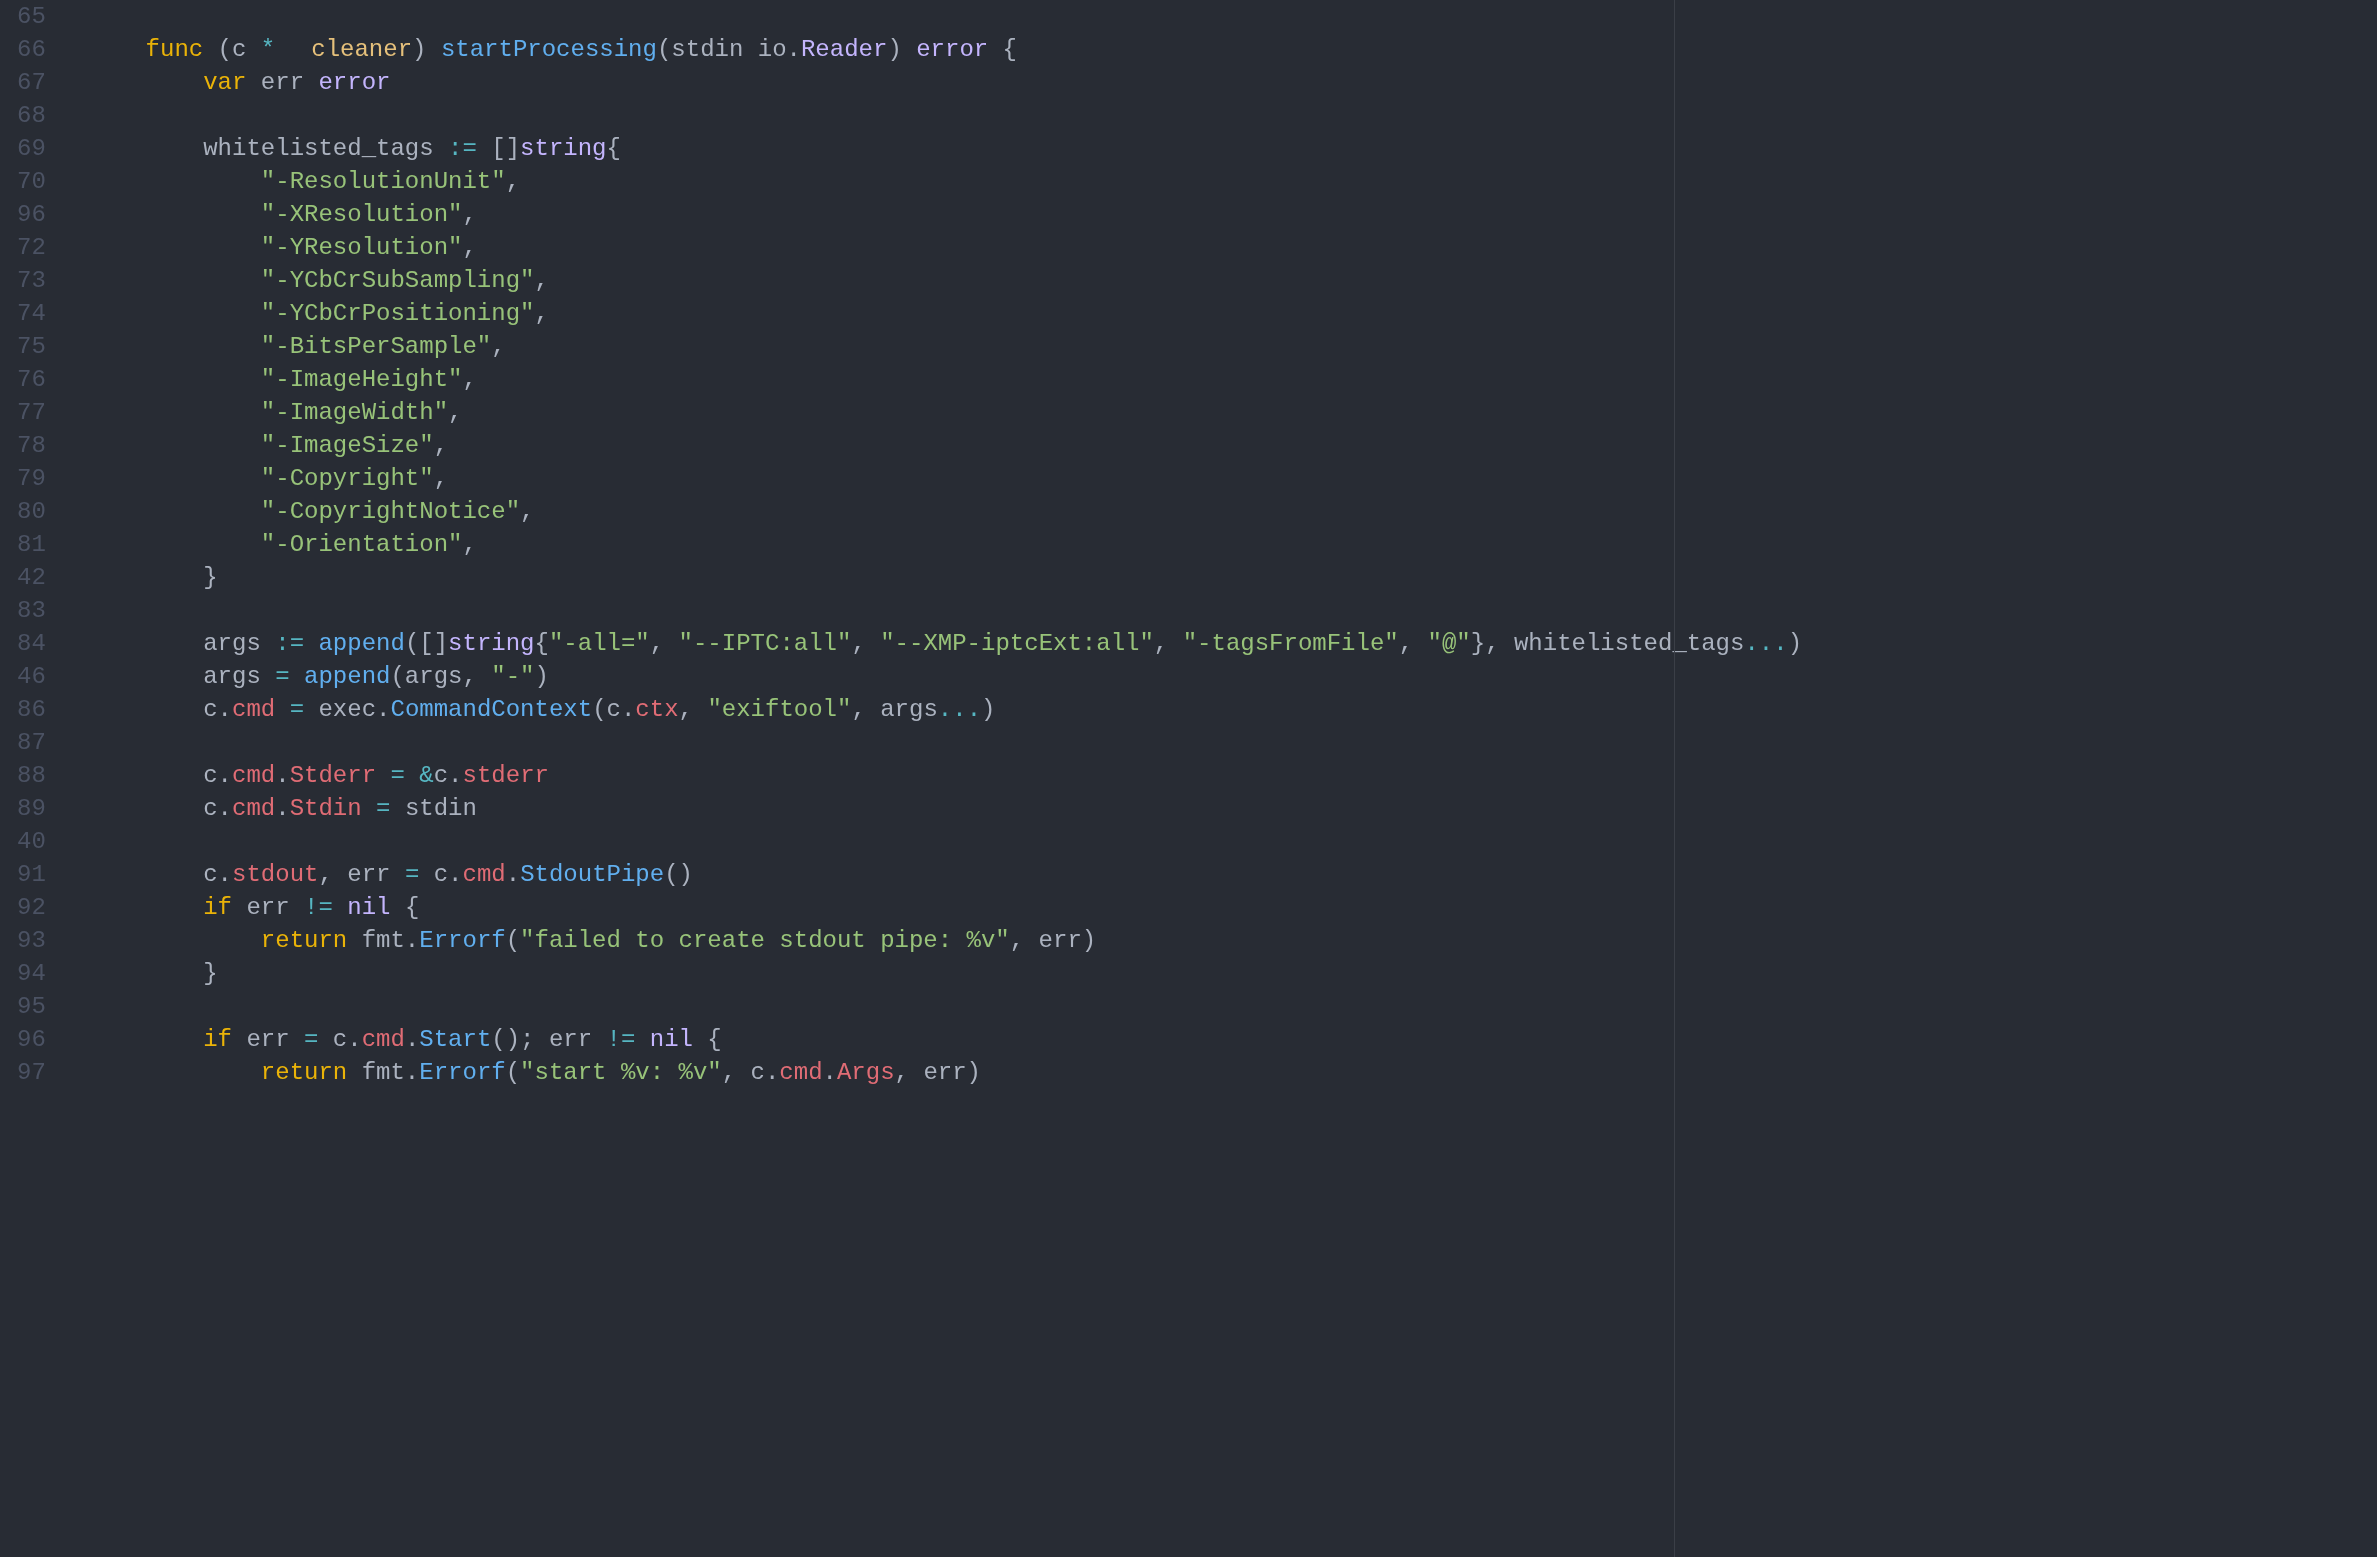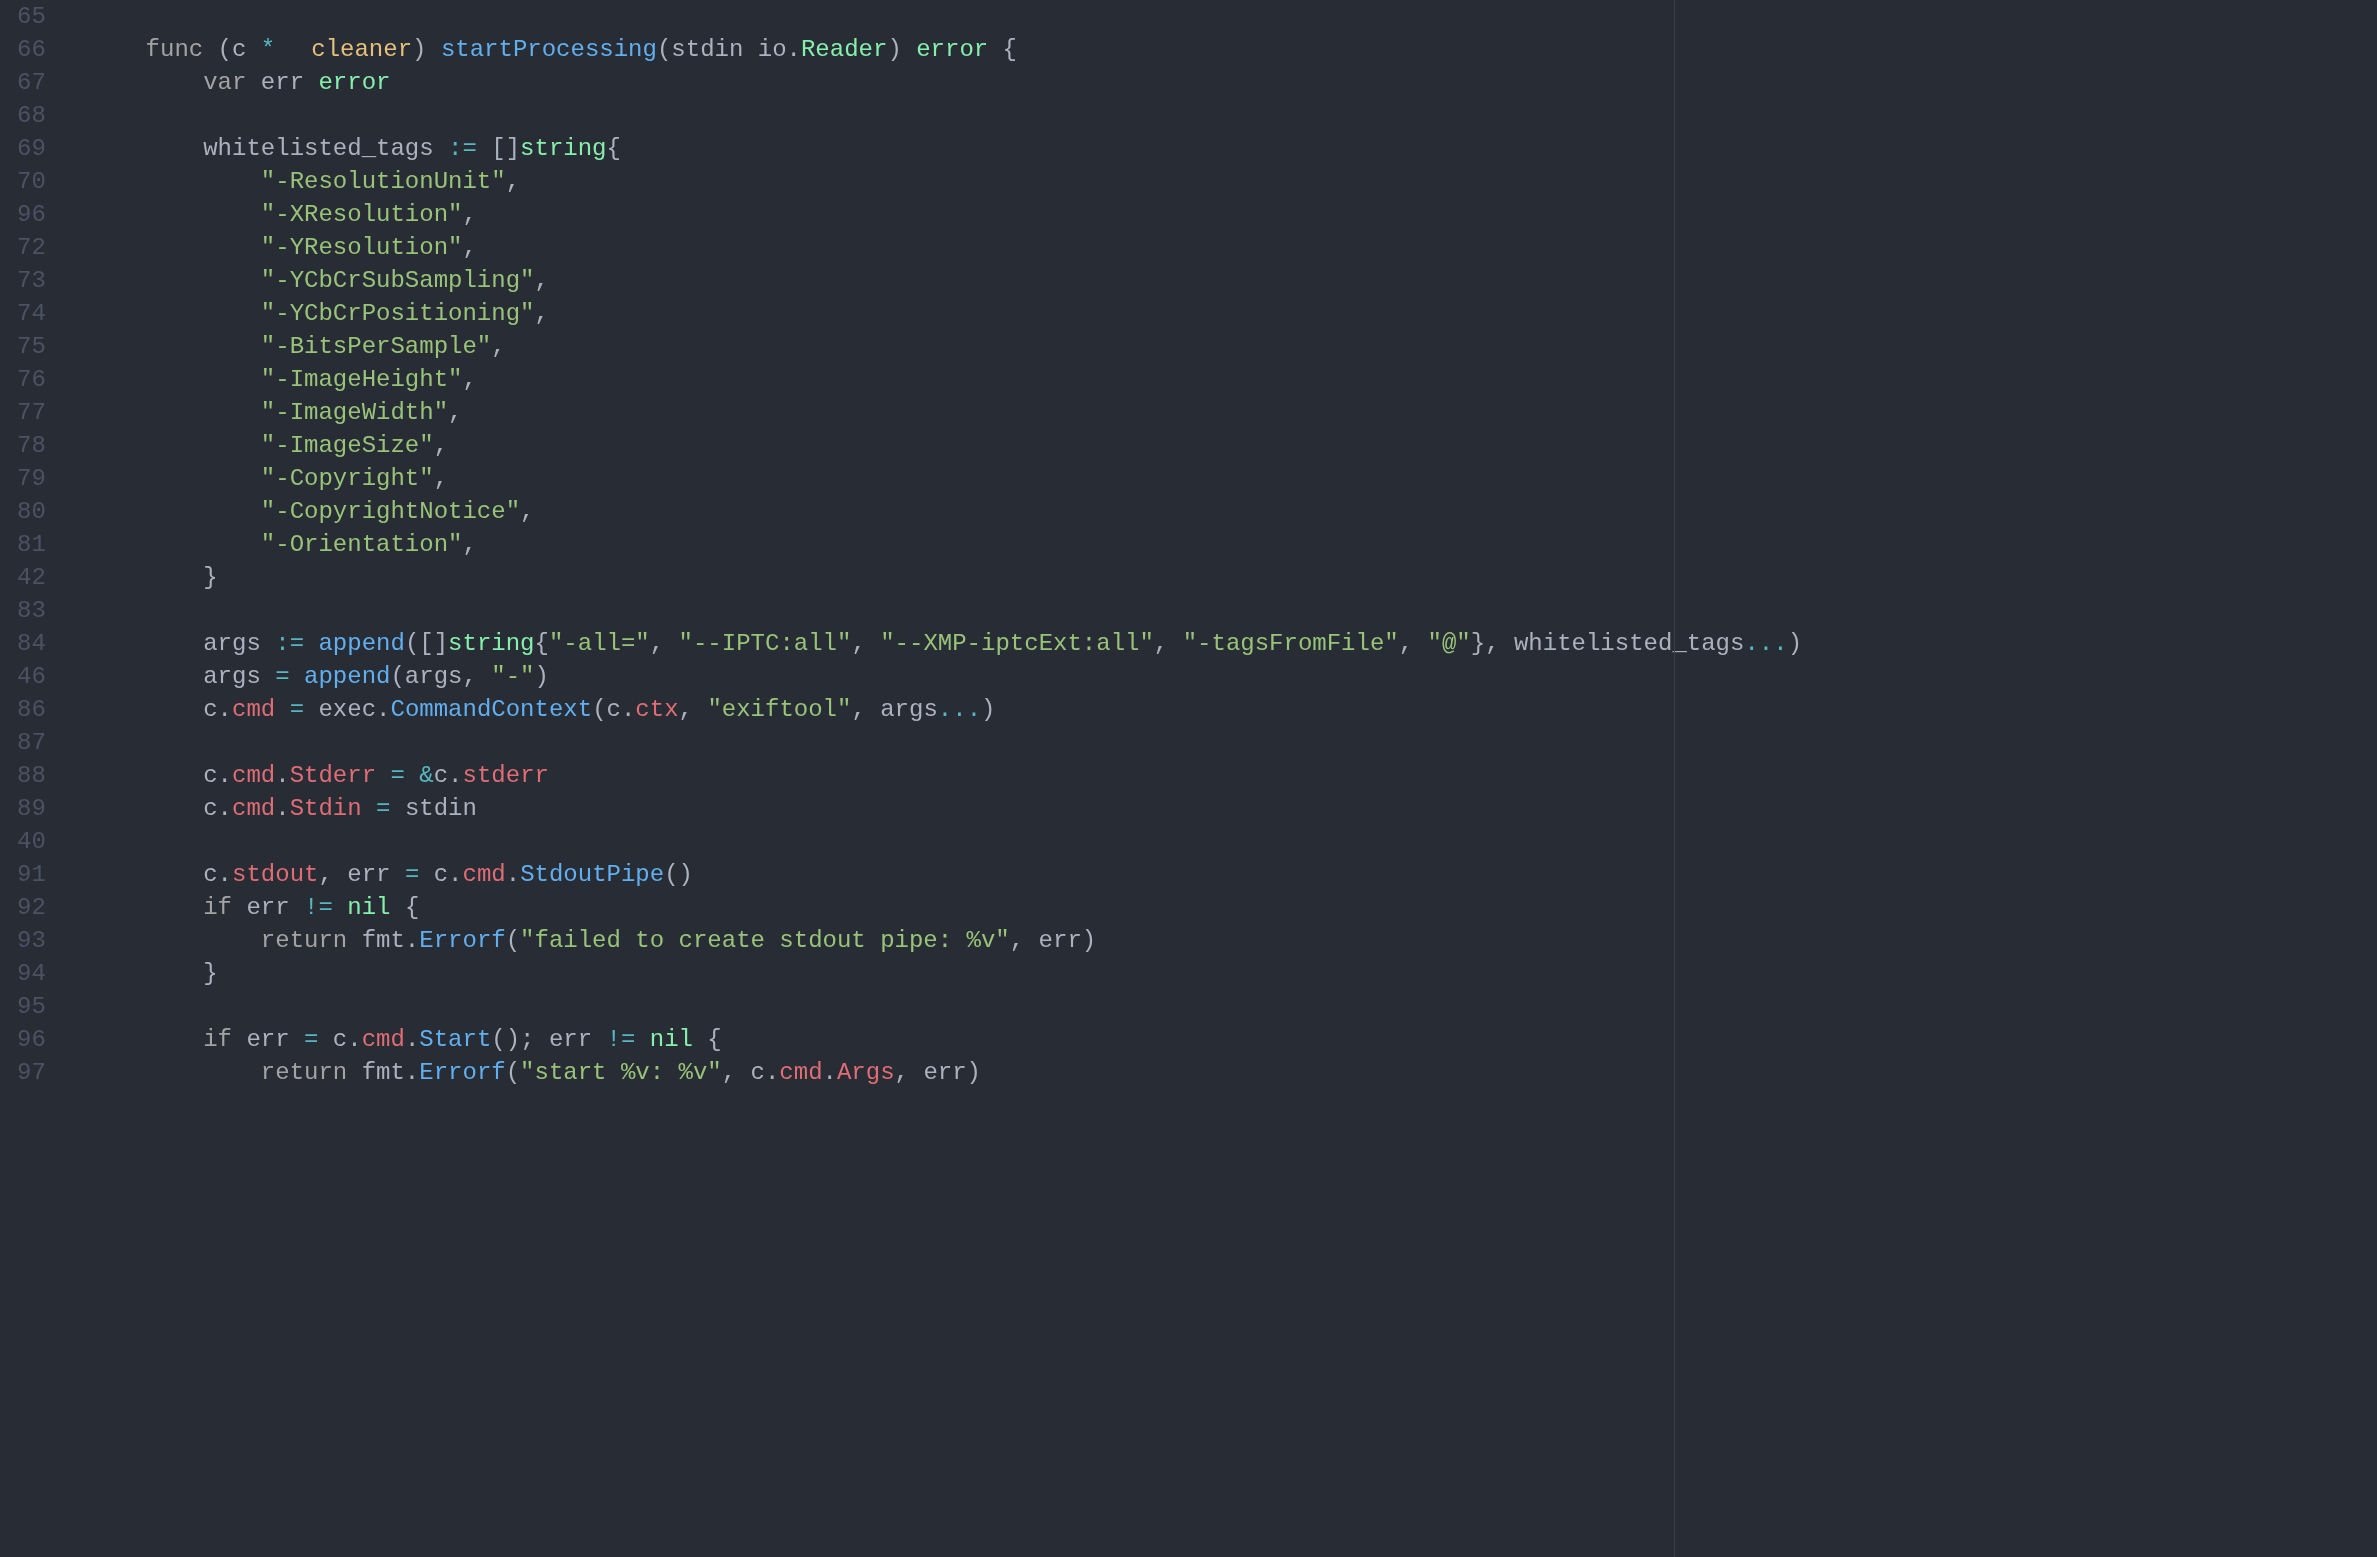--- a/index.html
+++ b/index.html
@@ -34,22 +34,22 @@
   }
   .ruler {
     position: absolute;
     top: 0;
     bottom: 0;
     left: 1674px;
     width: 0.9px;
     background: #3b3f47;
   }
   
-  .kw   { color: #a3a3a3; } 
-  .typ  { color: #86efac; } 
+  .kw   { color: #eab308; } 
+  .typ  { color: #c4b5fd; } 
   .fn   { color: #61afef; margin-top: 40px; } 
   .var  { color: #e06c75; } 
   .str  { color: #98c379; } 
   .ident{ color: #abb2bf; } 
   .op   { color: #56b6c2; } 
   .pun  { color: #abb2bf; } 
   .recv { color: #e5c07b; margin-left: 36px; } 
 </style>
 </head>
 <body>

